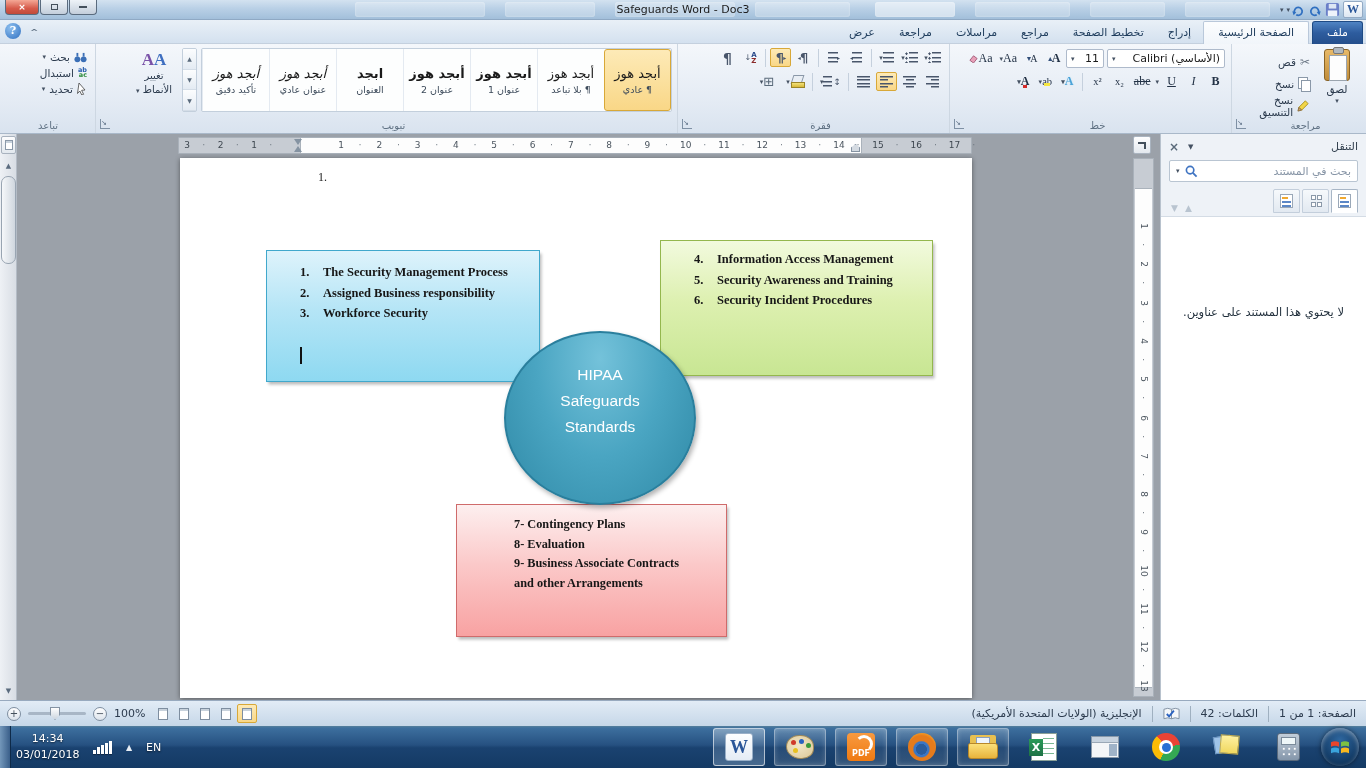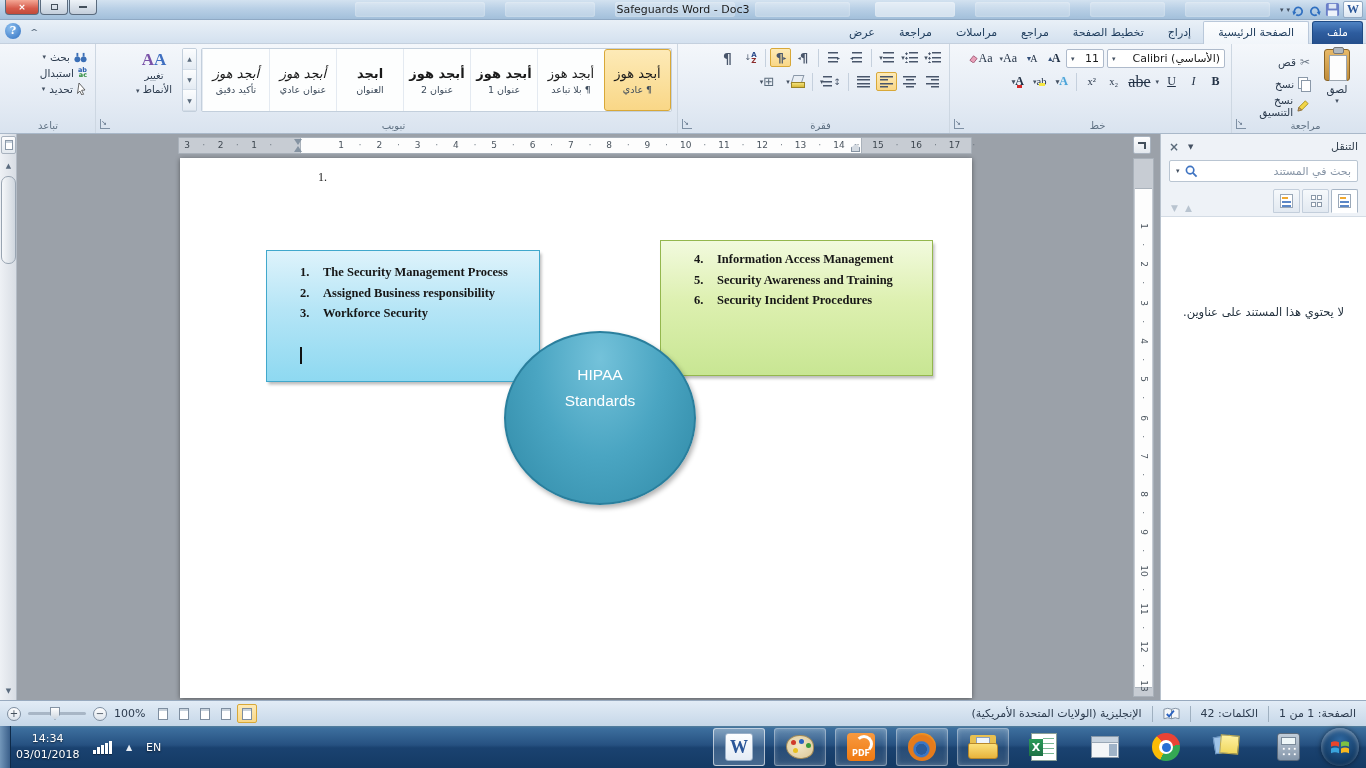--- a/index.html
+++ b/index.html
@@ -361,21 +361,21 @@
             <svg width="9" height="9" viewBox="0 0 10 10">
               <path d="M1 7 l4 -5 4 3 -4 5 z" fill="#e8a0b8" stroke="#a05a78"></path>
             </svg>
           </div>
       </div>
       <div class="frow" style="padding-top:2px">
         <div class="fb" style="font-weight:bold">B</div>
         <div class="fb" style="font-style:italic">I</div>
         <div class="fb" style="text-decoration:underline">U</div>
         <span class="dd">▾</span>
-        <div class="fb" style="font-size:16px;text-decoration:line-through">abe</div>
+        <div class="fb" style="font-size:12px;text-decoration:line-through">abe</div>
         <div class="fb" style="font-size:10.5px">x₂</div>
         <div class="fb" style="font-size:10.5px">x²</div>
         <span class="vsep"></span>
         <div class="fb fbp" style="color:#4ba3d8;font-weight:bold;text-shadow:0 0 2px #bfe3f5">
             <span>A</span>
             <span class="dd" style="color:#445162;text-shadow:none">▾</span>
           </div>
         <div class="fb fbp" style="font-size:10.5px">
             <span style="position:relative"><span>ab</span><span class="cbar" style="background:#f5e642"></span></span>
             <span class="dd">▾</span>
@@ -635,23 +635,30 @@
               <span class="num">5.</span>
               <span class="txt">Security Awareness and Training</span>
             </div>
           <div class="orow">
               <span class="num">6.</span>
               <span class="txt">Security Incident Procedures</span>
             </div>
         </div>
       </div>
 
+      <div class="shape pinkbox">
+        <div>7- Contingency Plans</div>
+        <div>8- Evaluation</div>
+        <div>9- Business Associate Contracts</div>
+        <div>and other Arrangements</div>
+      </div>
 
       <div class="shape hipaa">
         <div>HIPAA</div>
+        <div>Safeguards</div>
         <div>Standards</div>
       </div>
     </div>
 
     <div class="vruler">
       <div class="vr-white"></div>
     <span class="vnum" style="top: 67px;">1</span>
         <span class="vdot" style="top: 86px;">·</span>
         <span class="vnum" style="top: 105.3px;">2</span>
         <span class="vdot" style="top: 124.3px;">·</span>

